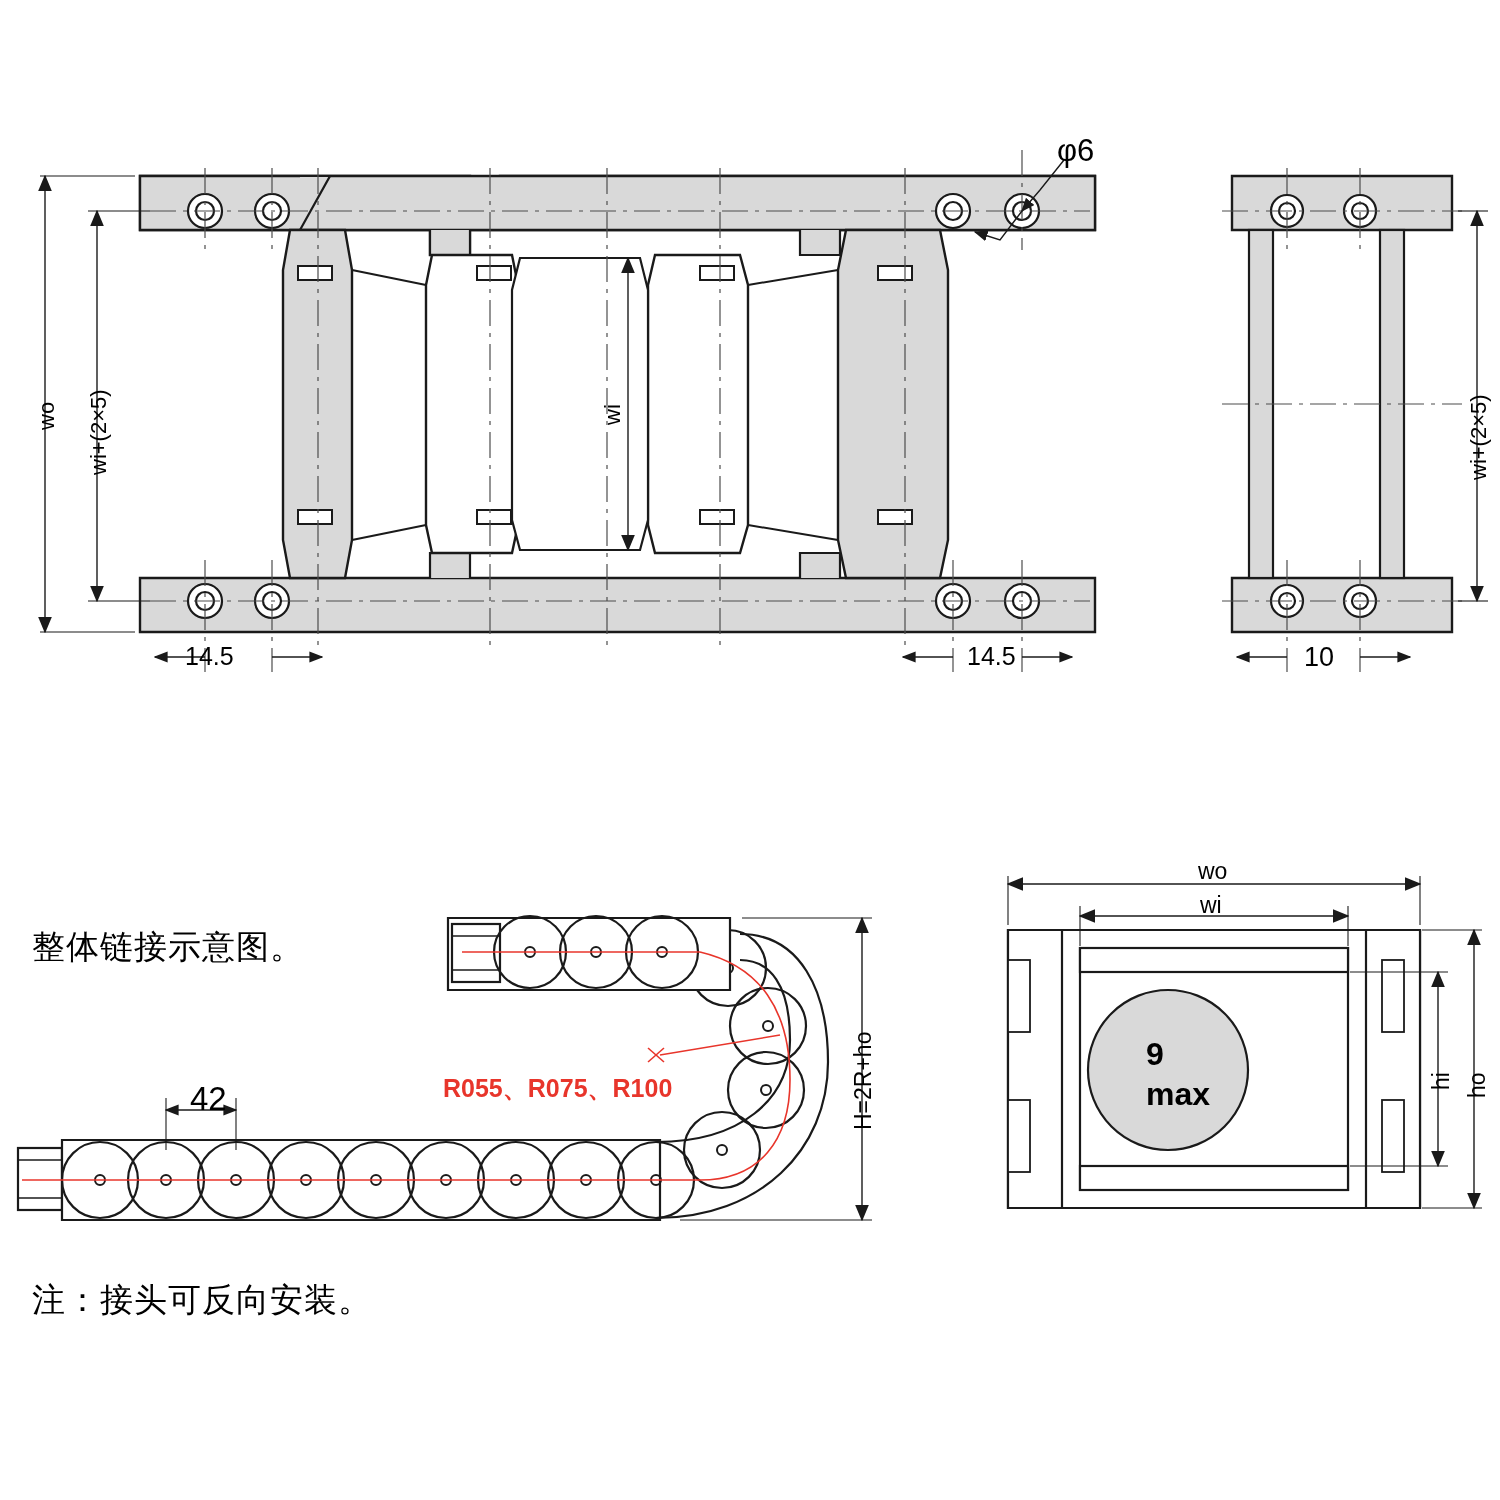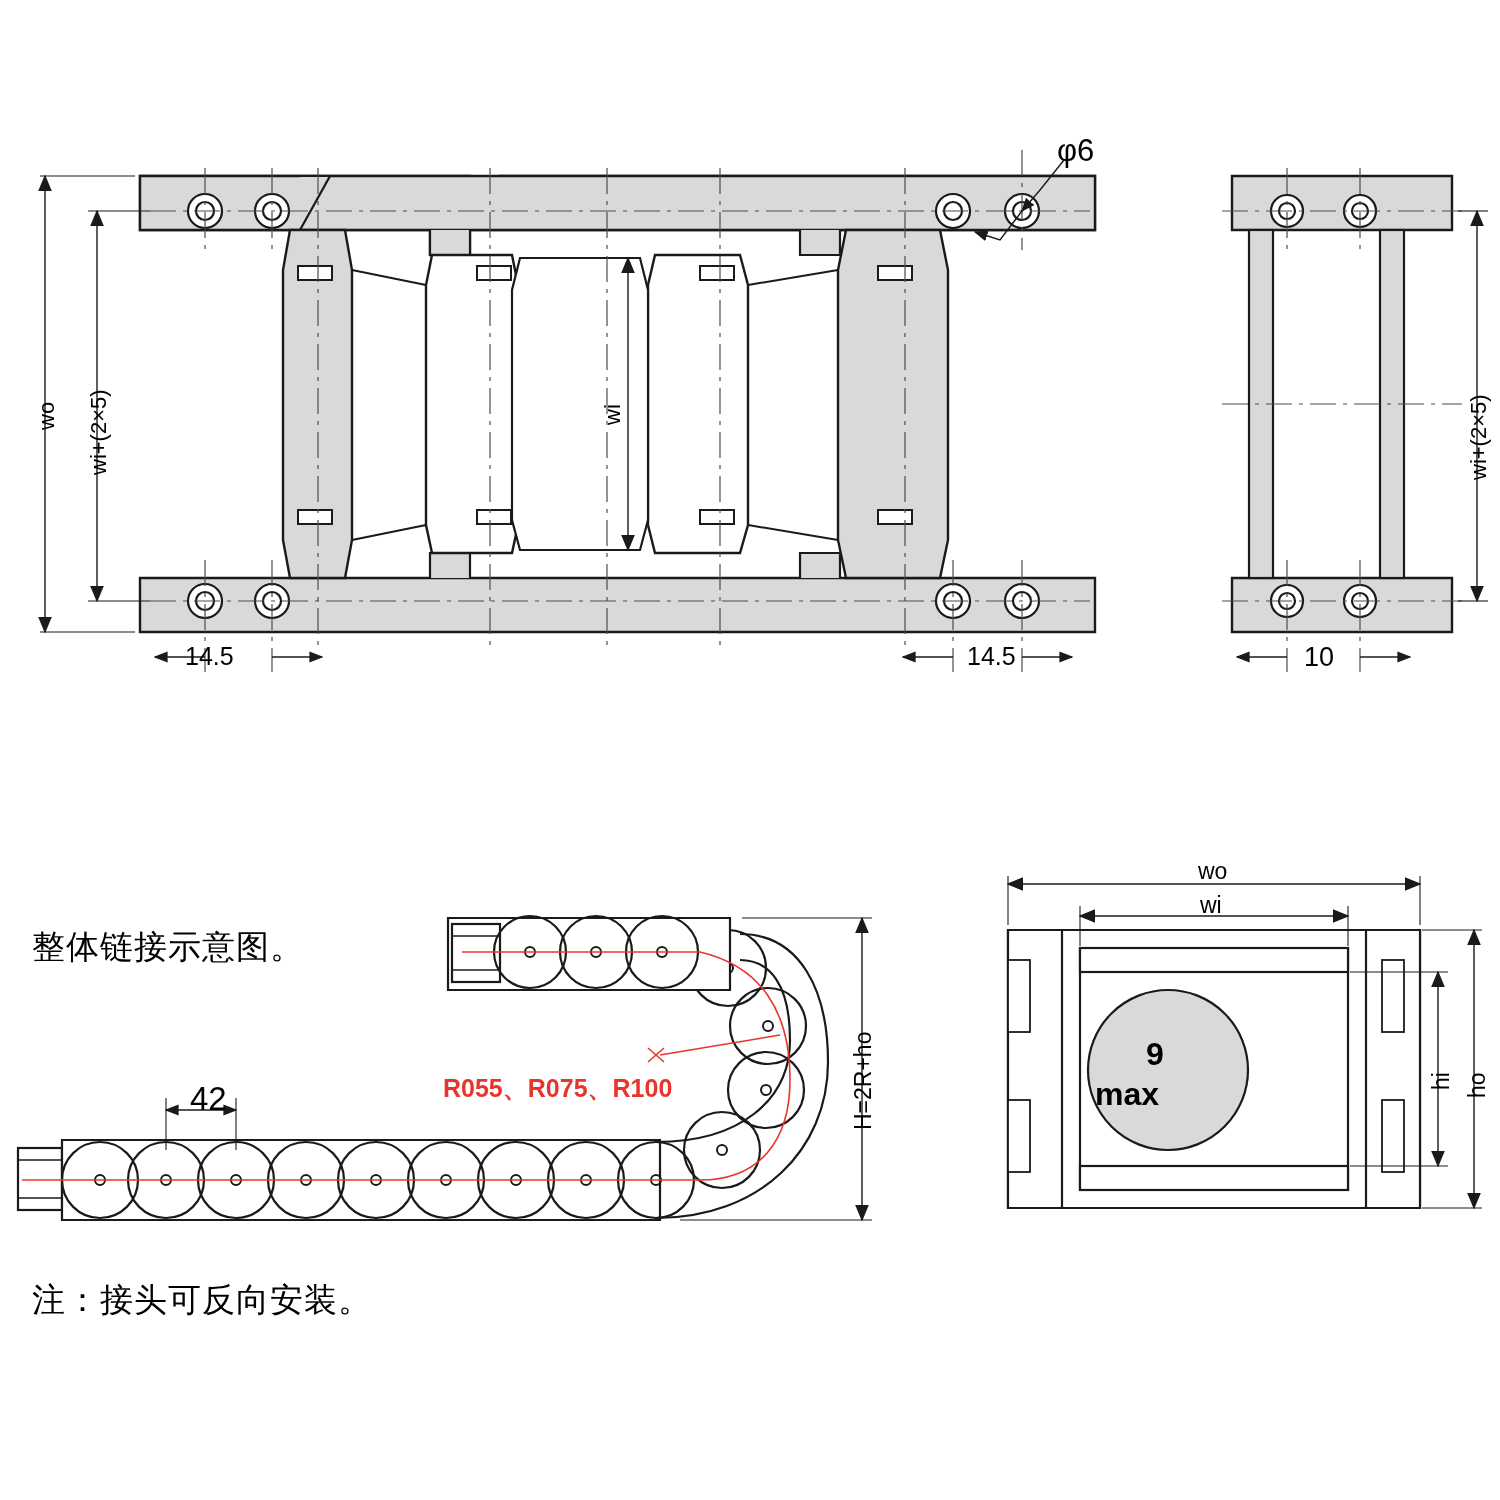--- a/index.html
+++ b/index.html
@@ -374,19 +374,19 @@
 
 <div class="lbl" style="left:1198px;top:858px;font-size:23px;">wo</div>
 
 <div class="lbl" style="left:1200px;top:892px;font-size:23px;">wi</div>
 
 <div class="lbl vert" style="left:1428px;top:1090px;font-size:23px;">hi</div>
 
 <div class="lbl vert" style="left:1464px;top:1098px;font-size:23px;">ho</div>
 
 <div class="lbl" style="left:1146px;top:1036px;font-size:32px;font-weight:bold;">9</div>
-<div class="lbl" style="left:1095px;top:1076px;font-size:32px;font-weight:bold;">max</div>
+<div class="lbl" style="left:1146px;top:1076px;font-size:32px;font-weight:bold;">max</div>
 
 <div class="lbl cjk" style="left:32px;top:925px;">整体链接示意图。</div>
 
 <div class="lbl cjk" style="left:32px;top:1278px;">注：接头可反向安装。</div>
 
 </div>
 
 </body></html>

